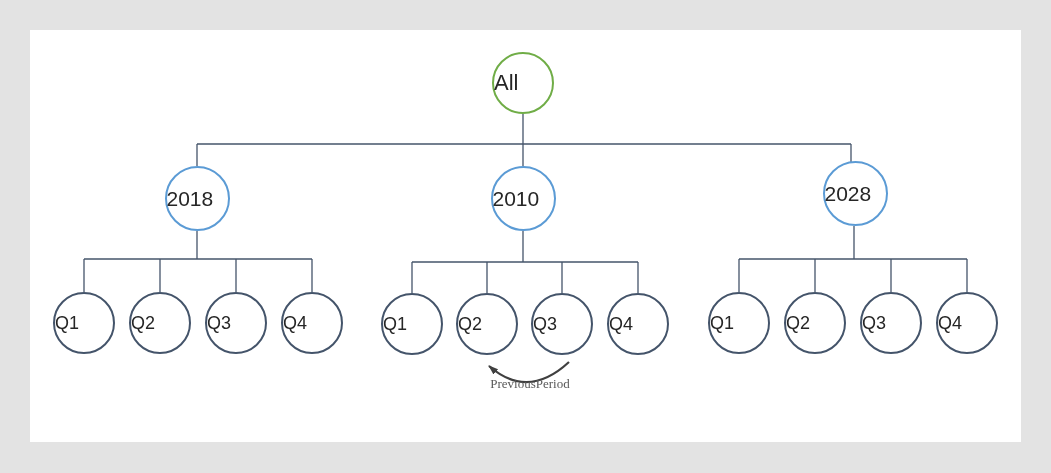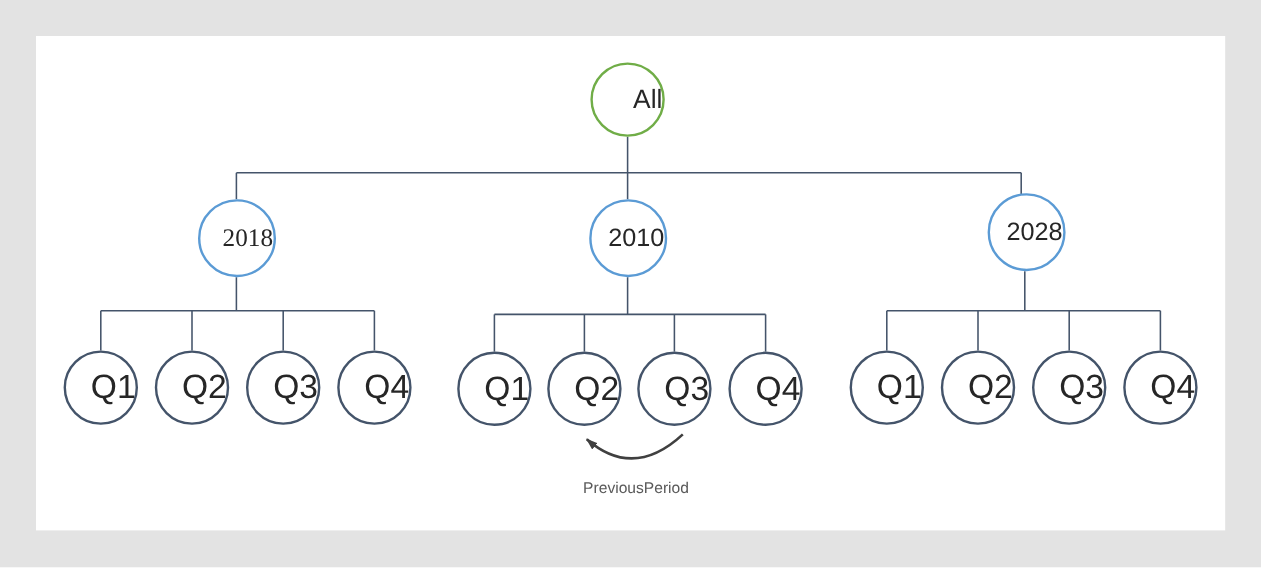--- a/index.html
+++ b/index.html
@@ -30,21 +30,21 @@
     top: 0;
     pointer-events: none;
   }
   .node {
     position: absolute;
     box-sizing: border-box;
     border-radius: 50%;
     background: #ffffff;
     display: flex;
     align-items: center;
-    justify-content: flex-end;
+    justify-content: flex-start;
     color: #262626;
   }
   .node-label {
     line-height: 1;
     white-space: nowrap;
   }
   .root {
     width: 62px;
     height: 62px;
     border: 2px solid #70AD47;
@@ -54,30 +54,31 @@
   .year {
     width: 65px;
     height: 65px;
     border: 2px solid #5B9BD5;
     font-size: 21px;
   }
   .quarter {
     width: 62px;
     height: 62px;
     border: 2.4px solid #44546A;
-    font-size: 28px;
+    font-size: 18px;
   }
   .annotation {
     position: absolute;
     left: 530px;
-    top: 406px;
+    top: 384px;
     transform: translate(-50%, -50%);
     font-size: 13px;
     color: #595959;
     white-space: nowrap;
+    font-family: Liberation Serif, serif;
   }
 </style>
 </head>
 <body>
 
 <div class="stage">
   <div class="surface"></div>
 
   <svg class="wires" width="1051" height="473" viewBox="0 0 1051 473">
     <defs>
@@ -116,21 +117,21 @@
       <line x1="967" y1="259" x2="967" y2="292"></line>
     </g>
 
     <path d="M 569 362 Q 528 400 489 366" fill="none" stroke-width="2.2" marker-end="url(#ah)" stroke="#404040"></path>
   </svg>
 
   <div class="node root" style="left:492px; top:52px;">
     <span class="node-label">All</span>
   </div>
 
-  <div class="node year" style="left:164.5px; top:165.5px;font-family:Liberation Serif, serif;">
+  <div class="node year" style="left:164.5px; top:165.5px;">
     <span class="node-label">2018</span>
   </div>
   <div class="node year" style="left:490.5px; top:165.5px;">
     <span class="node-label">2010</span>
   </div>
   <div class="node year" style="left:822.5px; top:160.5px;">
     <span class="node-label">2028</span>
   </div>
 
   <div class="node quarter" style="left:53px; top:292px;">

